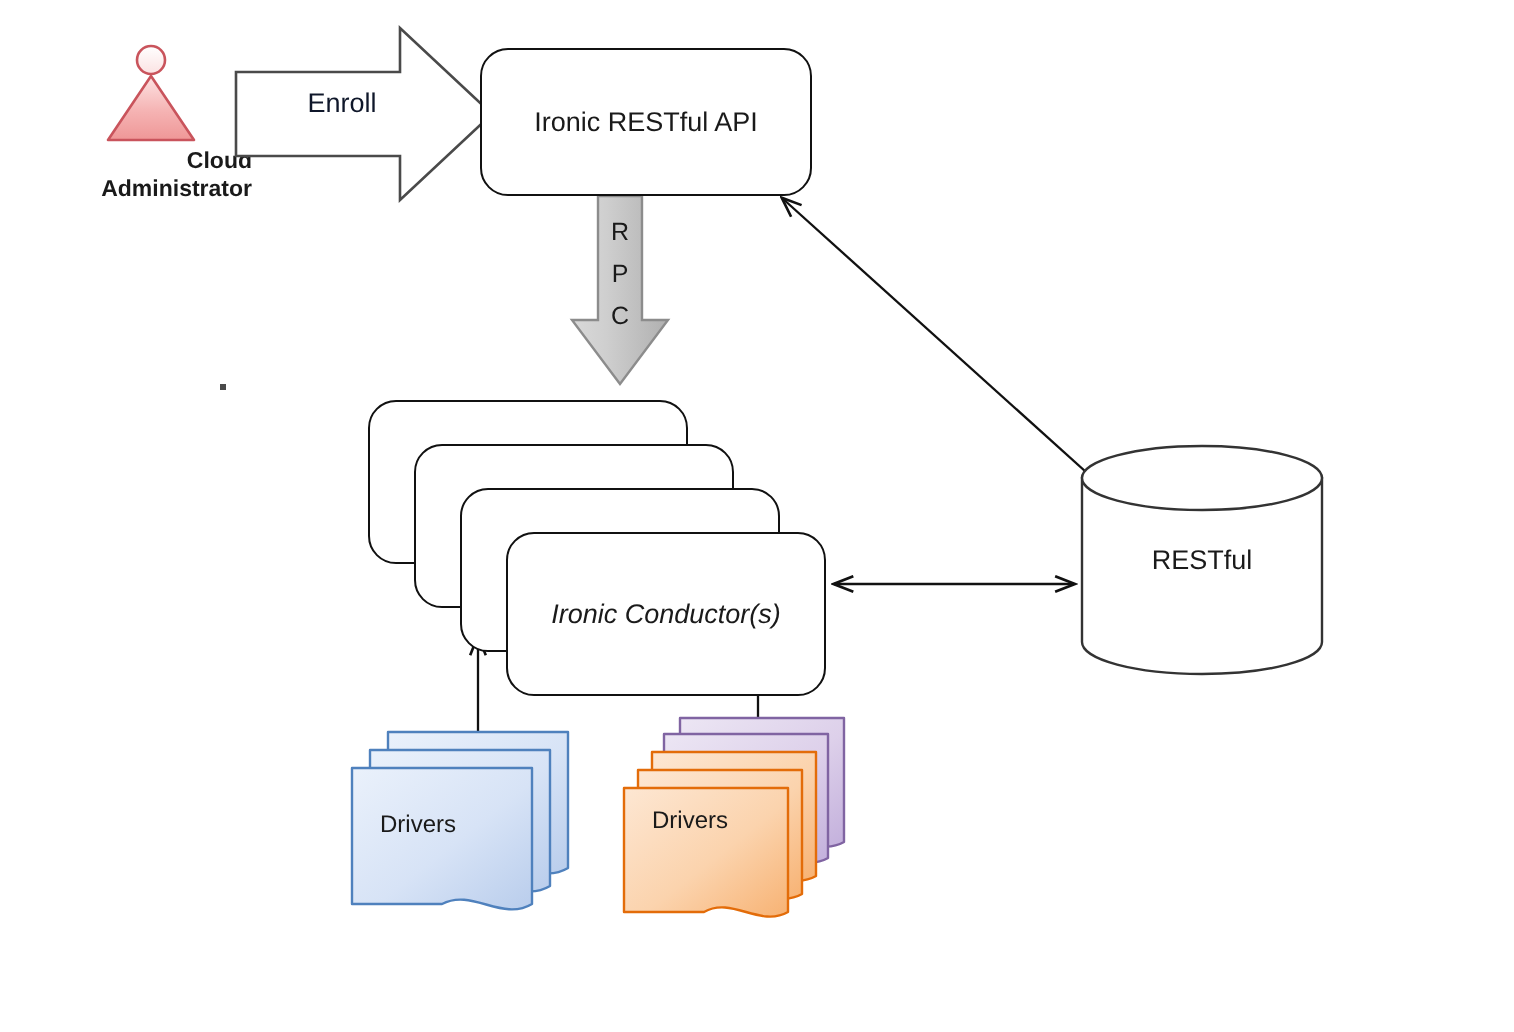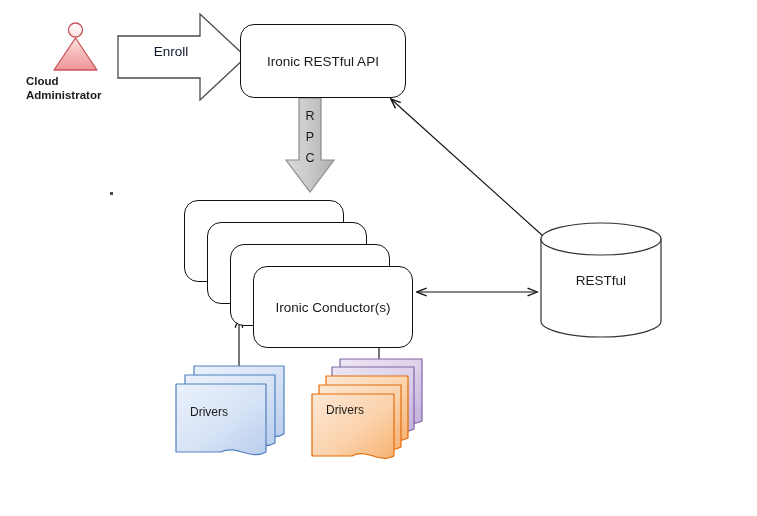--- a/index.html
+++ b/index.html
@@ -18,21 +18,21 @@
     overflow: hidden;
   }
   .abs { position: absolute; }
 
   
   .actor-wrap { left: 40px; top: 22px; width: 72px; }
   .actor-label {
     position: absolute;
     left: -14px; top: 52px;
     width: 100px;
-    text-align: left;
+    text-align: right;
     font-size: 11.5px;
     font-weight: bold;
     color: #1a1a1a;
     line-height: 14px;
   }
 
   
   .enroll-arrow {
     left: 116px; top: 12px;
     width: 132px; height: 90px;
@@ -63,21 +63,21 @@
     font-size: 13.5px;
     color: #1a1a1a;
   }
 
   #api-box { left: 240px; top: 24px; width: 166px; height: 74px; }
 
   .cond { width: 160px; height: 82px; }
   #cond-1 { left: 184px; top: 200px; }
   #cond-2 { left: 207px; top: 222px; }
   #cond-3 { left: 230px; top: 244px; }
-  #cond-4 { left: 253px; top: 266px; }
+  #cond-4 { left: 253px; top: 266px; font-style: italic; }
 
   
   .rpc-arrow { left: 284px; top: 98px; width: 52px; height: 96px; }
   .rpc-letters {
     position: absolute;
     left: 0; right: 0; top: 8px;
     text-align: center;
     font-size: 12.5px;
     color: #1a1a1a;
     line-height: 21px;

